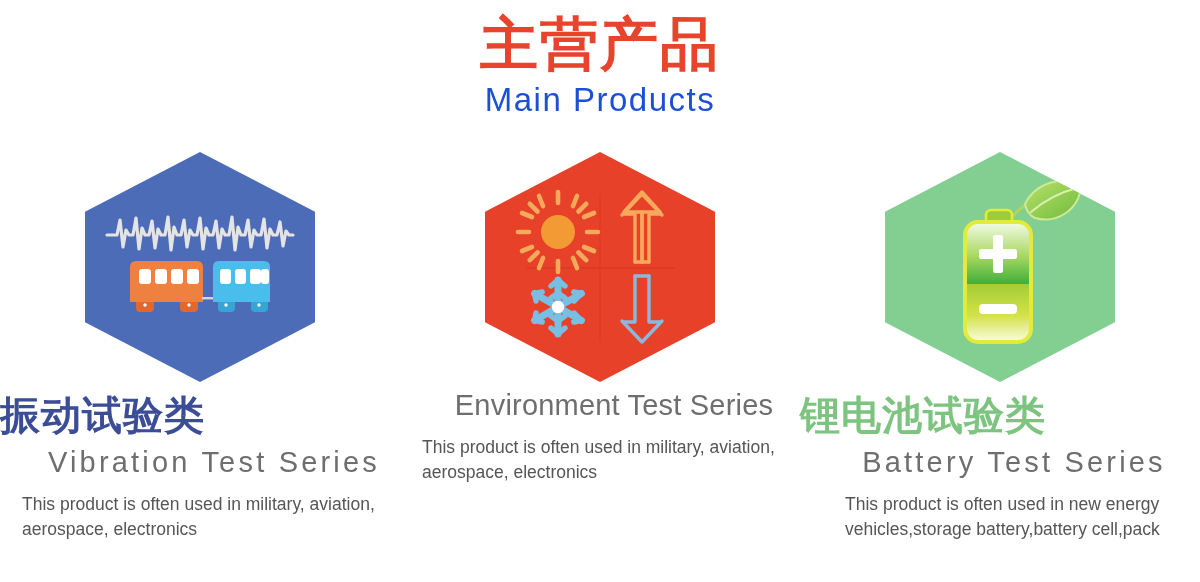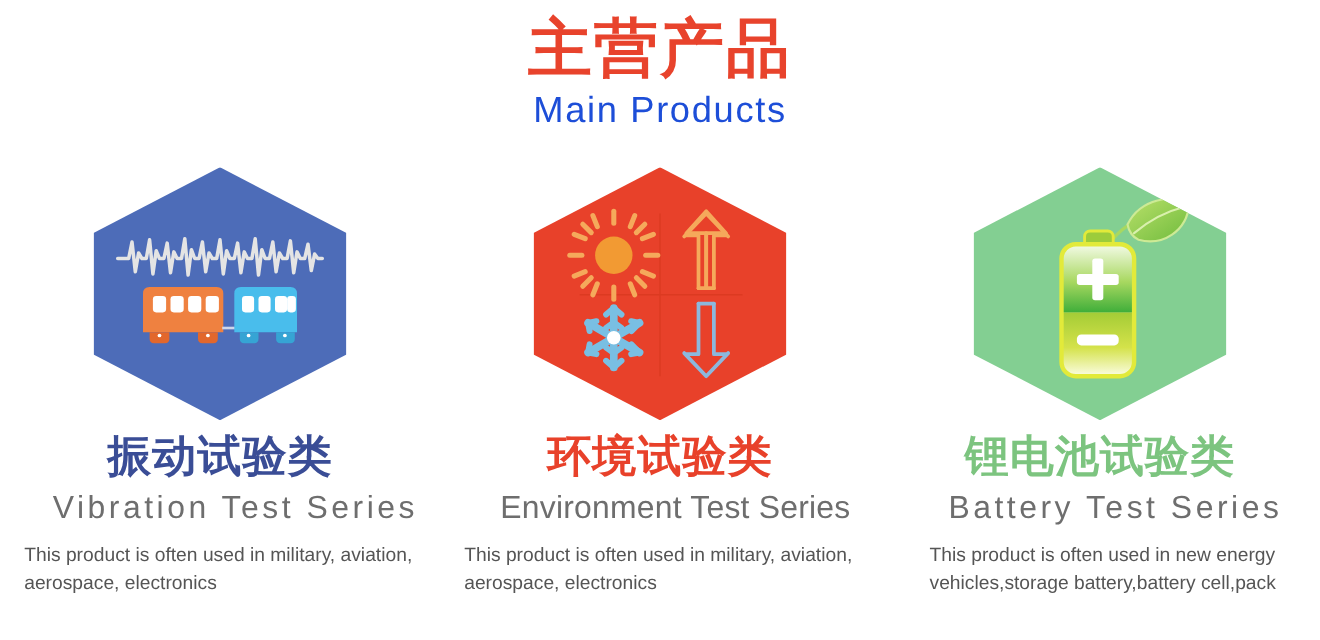--- a/index.html
+++ b/index.html
@@ -45,27 +45,27 @@
     position: relative;
   }
   .hex.blue  { background: #4d6cb8; }
   .hex.red   { background: #e8412a; }
   .hex.green { background: #83cf92; }
 
   .hex svg { position: absolute; inset: 0; width: 100%; height: 100%; }
 
   
   .label-cn {
-    text-align: center;
+    text-align: left;
     font-size: 40px;
     font-weight: 700;
     line-height: 1.18;
     margin-top: 10px;
     letter-spacing: 1px;
-    font-family: Liberation Sans, sans-serif;
+    font-family: Liberation Serif, serif;
   }
   .cn-blue  { color: #3a4d96; }
   .cn-red   { color: #e8412a; }
   .cn-green { color: #7cc47f; }
 
   .label-en {
     text-align: center;
     font-size: 29px;
     color: #6e6e6e;
     font-weight: 400;
@@ -216,21 +216,20 @@
 
             <g fill="none" stroke="#8cb8dd" stroke-width="3.4" stroke-linejoin="round" stroke-linecap="round">
               <path d="M150 124 L150 170 L139 170"></path>
               <path d="M164 124 L164 170 L175 170"></path>
               <path d="M150 124 L164 124"></path>
               <path d="M137 169 L157 190 L177 169"></path>
             </g>
           </svg>
         </div>
       </div>
-      <div class="label-cn cn-red">环境试验类</div>
       <div class="label-en en-norm">Environment Test Series</div>
       <div class="desc d2">This product is often used in military, aviation, aerospace, electronics</div>
     </div>
 
     <div class="card c3">
       <div class="hexwrap">
         <div class="hex green">
           <svg viewBox="0 0 230 230" xmlns="http://www.w3.org/2000/svg">
             <defs>
               <linearGradient id="batTop" x1="0" y1="0" x2="0" y2="1">

